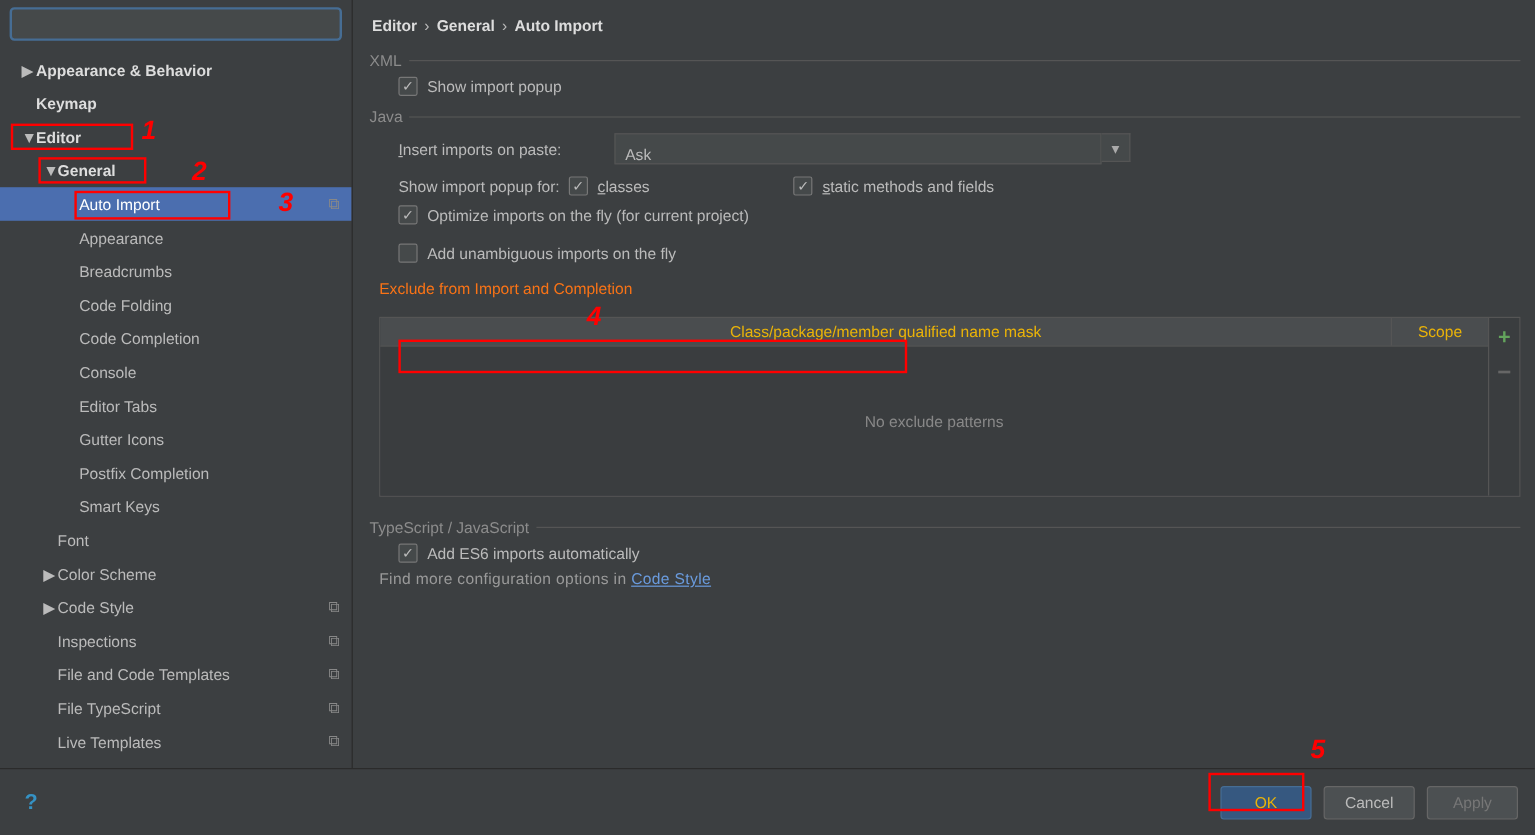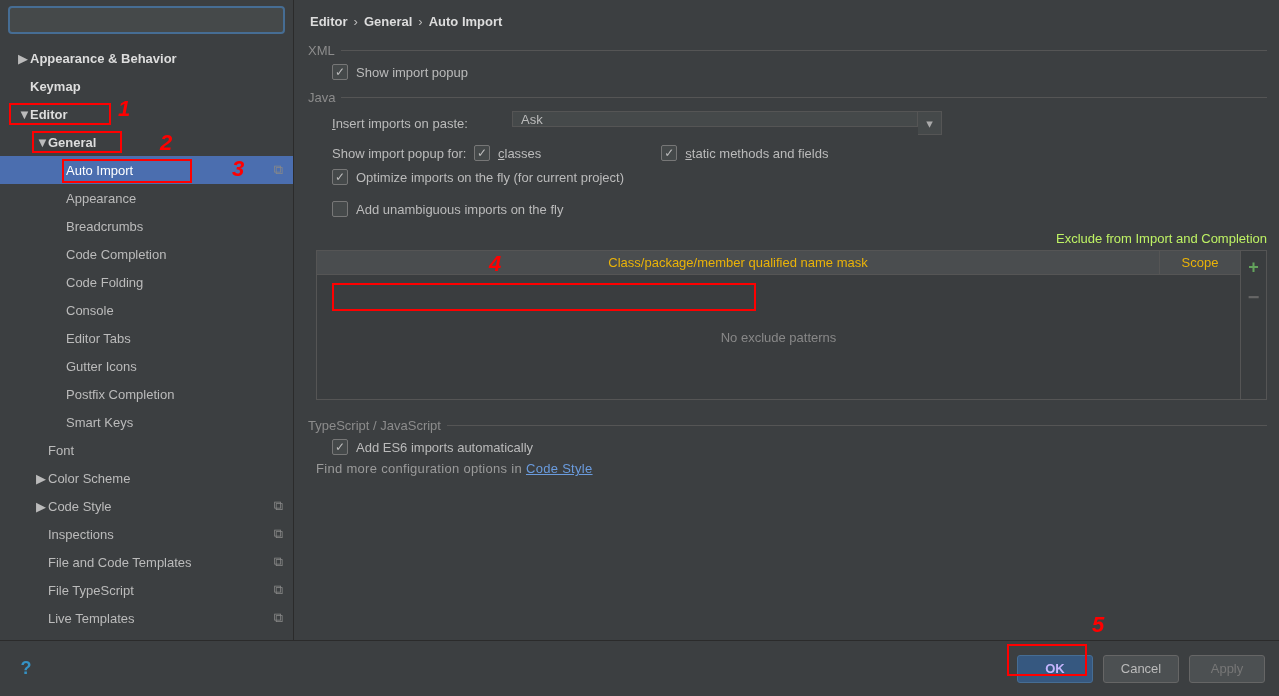--- a/index.html
+++ b/index.html
@@ -44,39 +44,39 @@
   .breadcrumbs{display:flex;align-items:center;gap:4px;color:var(--text);padding:4px 2px 14px 2px;}
   .breadcrumbs .crumb.bold{font-weight:600;color:var(--bold);}
   .breadcrumbs .sep{color:var(--text);margin:0 2px;}
   .section{margin-bottom:10px;}
   .section-title{color:#8c8c8c;margin-bottom:4px;display:flex;align-items:center;gap:6px;}
   .section-title .line{flex:1;height:1px;background:#555;}
   .row{display:flex;align-items:center;margin:6px 0 6px 0;padding-left:8px;}
   .indent{padding-left:24px;}
   .check{width:16px;height:16px;background:var(--bg-input);border:1px solid #777;display:inline-flex;align-items:center;justify-content:center;margin-right:8px;border-radius:2px;flex:0 0 16px;}
   .check.checked::after{content:"✓";color:#bbb;font-size:12px;line-height:1;}
-  .select{display:flex;align-items:flex-start;background:var(--bg-input);border:1px solid #555;height:16px;padding:0 8px;min-width:200px;justify-content:space-between;}
+  .select{display:flex;align-items:flex-end;background:var(--bg-input);border:1px solid #555;height:26px;padding:0 8px;min-width:200px;justify-content:space-between;}
   .mn{text-decoration:underline;}
   .field-label{min-width:180px;display:inline-block;}
-  .sub-title{color:#bef264;margin-top:14px;margin-bottom:4px;padding-left:8px;text-align:right;}
+  .sub-title{color:#f97316;margin-top:14px;margin-bottom:16px;padding-left:8px;}
   .table{border:1px solid #555;margin-left:8px;margin-top:2px;display:flex;height:150px;}
   .table-main{flex:1;display:flex;flex-direction:column;}
   .table-header{display:flex;background:#4a4d4f;border-bottom:1px solid #555;}
   .table-header .th{padding:4px 8px;text-align:center;color:#eab308;}
   .th1{flex:1;border-right:1px solid #555;}
   .th2{width:80px;}
   .table-body{flex:1;display:flex;align-items:center;justify-content:center;color:#888;background:#3a3d3f;}
   .table-tools{width:26px;background:#3a3d3f;border-left:1px solid #555;display:flex;flex-direction:column;align-items:center;padding-top:6px;gap:8px;}
   .plus{color:var(--green);font-size:18px;font-weight:bold;cursor:pointer;}
   .minus{color:#666;font-size:20px;font-weight:bold;cursor:default;}
   .footer{height:56px;border-top:1px solid var(--border);display:flex;align-items:center;padding:0 14px;gap:10px;background:var(--bg);}
   .footer .spacer{flex:1;}
   .help{width:24px;height:24px;border-radius:12px;color:#3592c4;font-size:18px;font-weight:bold;display:flex;align-items:center;justify-content:center;cursor:pointer;}
   .btn{min-width:76px;height:28px;background:var(--btn-bg);border:1px solid #666;border-radius:3px;color:var(--text);display:flex;align-items:center;justify-content:center;cursor:pointer;}
-  .btn.default{background:var(--btn-default);border-color:#466d94;color:#c4b5fd;font-weight:700;}
+  .btn.default{background:var(--btn-default);border-color:#466d94;color:#eab308;font-weight:400;}
   .btn.disabled{color:#777;cursor:default;}
   .link{color:var(--link);text-decoration:underline;cursor:pointer;}
   .note{font-size:12px;color:#9a9a9a;padding-left:8px;margin-top:4px;letter-spacing:.3px;}
   .redbox{position:absolute;border:2px solid var(--red);pointer-events:none;z-index:50;}
   .redlabel{position:absolute;color:var(--red);font-family:Arial,sans-serif;font-weight:900;font-size:22px;font-style:italic;z-index:51;pointer-events:none;}
   .dropdown-btn{width:24px;height:24px;border:1px solid #555;border-left:none;background:var(--bg-input);display:flex;align-items:center;justify-content:center;color:#aaa;}
   .twocol{display:flex;}
   .col{display:flex;align-items:center;}
 </style>
 </head>
@@ -122,25 +122,25 @@
           <div class="tree-item lvl2">
             <span class="arrow"></span>
             <span class="label">Appearance</span>
           </div>
           <div class="tree-item lvl2">
             <span class="arrow"></span>
             <span class="label">Breadcrumbs</span>
           </div>
           <div class="tree-item lvl2">
             <span class="arrow"></span>
+            <span class="label">Code Folding</span>
+          </div>
+          <div class="tree-item lvl2">
+            <span class="arrow"></span>
             <span class="label">Code Completion</span>
-          </div>
-          <div class="tree-item lvl2">
-            <span class="arrow"></span>
-            <span class="label">Code Folding</span>
           </div>
           <div class="tree-item lvl2">
             <span class="arrow"></span>
             <span class="label">Console</span>
           </div>
           <div class="tree-item lvl2">
             <span class="arrow"></span>
             <span class="label">Editor Tabs</span>
           </div>
           <div class="tree-item lvl2">

